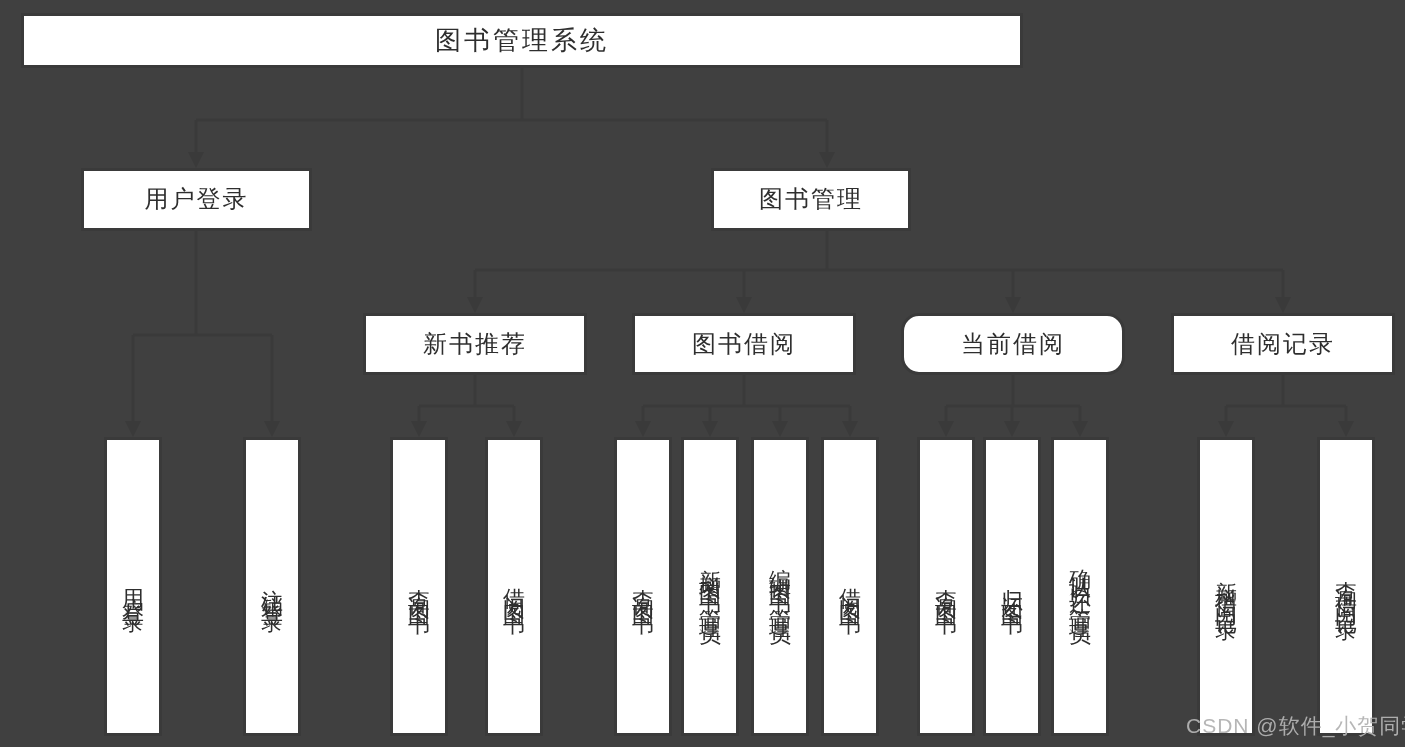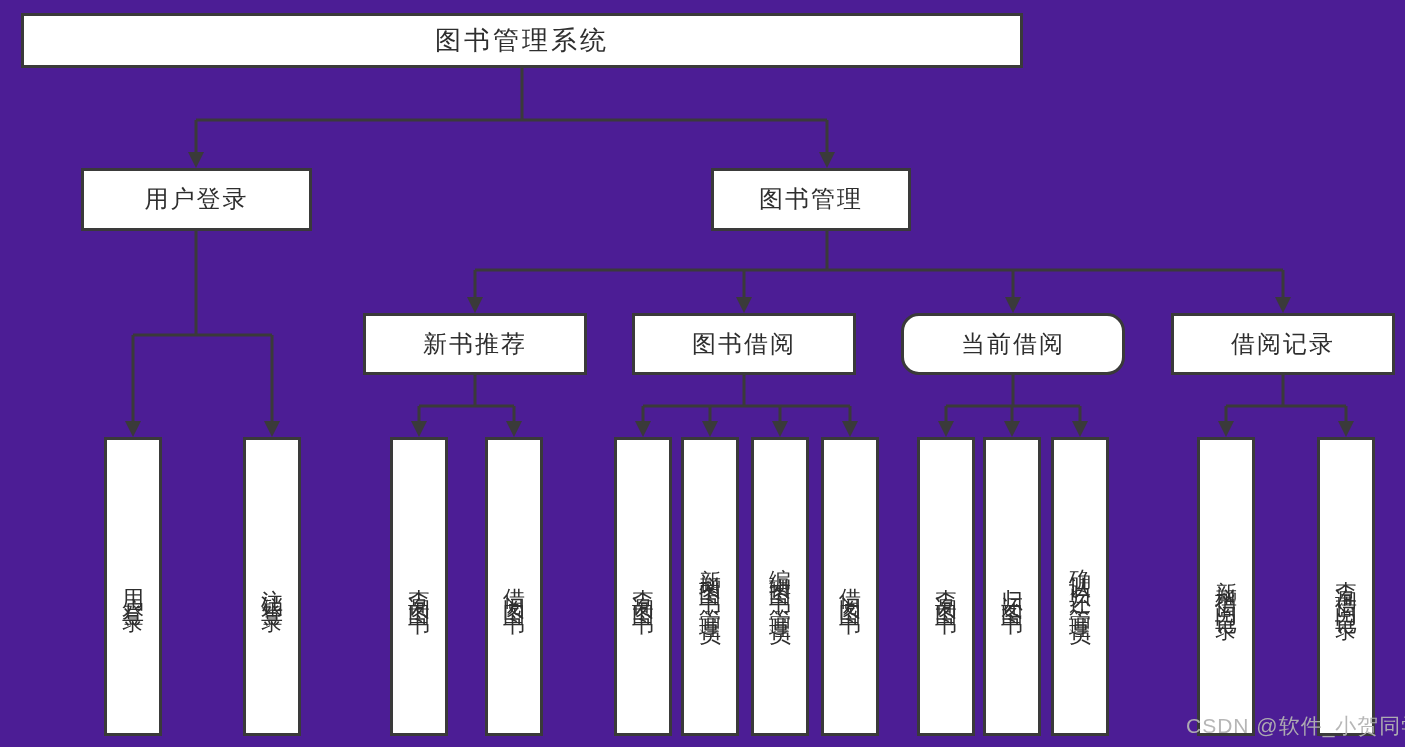--- a/index.html
+++ b/index.html
@@ -1,17 +1,17 @@
 <!DOCTYPE html>
 <html><head>
 <meta charset="utf-8">
 <style>
   html,body{margin:0;padding:0;background:#ffffff;}
   .canvas{
-    position:relative;width:1405px;height:747px;background:#4c1d95;
+    position:relative;width:1405px;height:747px;background:#404040;
     font-family:"Liberation Sans","DejaVu Sans",sans-serif;overflow:hidden;
   }
   svg.connectors{position:absolute;left:0;top:0;z-index:1;}
   svg.connectors .lines{fill:none;stroke:#3a3a3a;stroke-width:3;}
   svg.connectors .arrows{fill:#3a3a3a;stroke:none;}
   .node{
     position:absolute;box-sizing:border-box;z-index:2;
     border:3px solid #3a3a3a;background:#ffffff;color:#2e2e2e;
     display:flex;align-items:center;justify-content:center;
     text-align:center;line-height:1.1;

